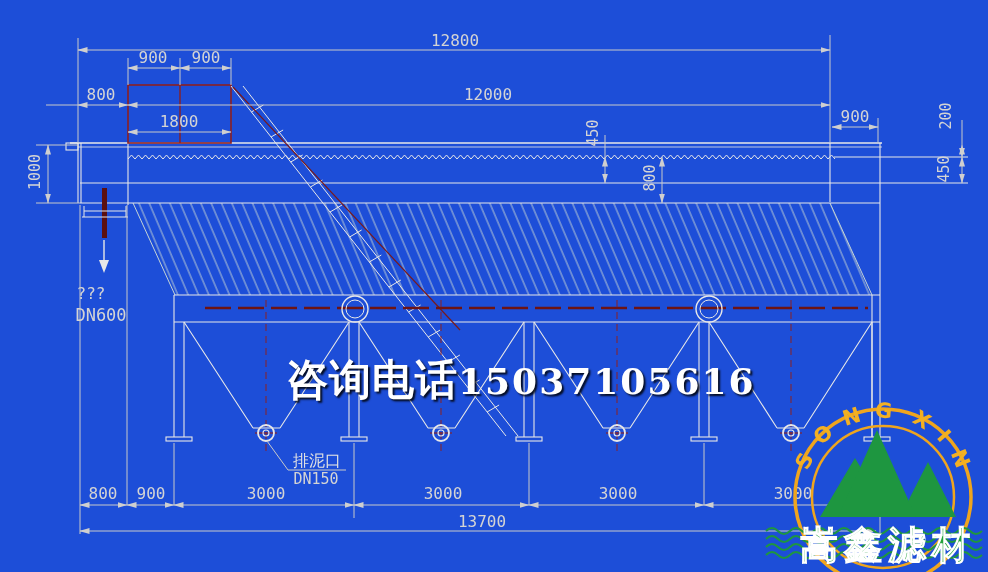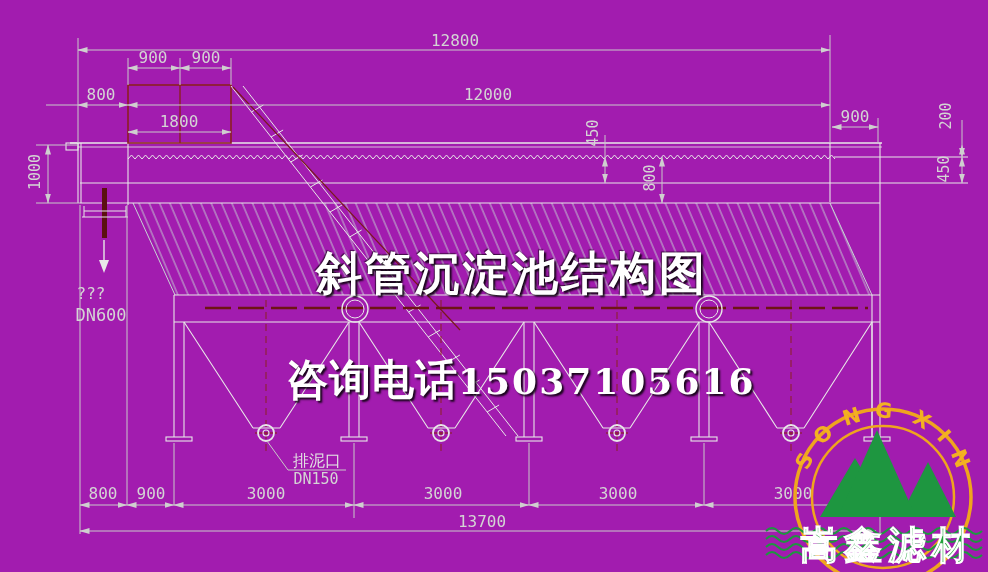--- a/index.html
+++ b/index.html
@@ -1,16 +1,16 @@
 <!DOCTYPE html>
 <html><head>
 <meta charset="utf-8">
 <style>
   html,body{margin:0;padding:0;background:#000;}
-  .stage{position:relative;width:988px;height:572px;background:#a21caf;overflow:hidden;
+  .stage{position:relative;width:988px;height:572px;background:#1d4ed8;overflow:hidden;
          font-family:"DejaVu Sans",sans-serif;text-decoration:underline;}
   svg{position:absolute;left:0;top:0;}
   .cad{font-family:"DejaVu Sans Mono","Liberation Mono",monospace;fill:#d4d4d4;}
   .cadcn{font-family:"DejaVu Sans","Liberation Sans",sans-serif;fill:#e2e2e2;}
   .title-overlay{
     position:absolute;left:316px;top:243px;width:440px;
     font-family:"DejaVu Serif","Liberation Serif",serif;
     font-size:46px;font-weight:bold;color:#ffffff;letter-spacing:3px;white-space:nowrap;
     text-shadow:2px 2px 2px rgba(0,0,0,.85), -1px -1px 1px rgba(0,0,0,.6);
     z-index:5;}
@@ -208,21 +208,20 @@
     <text class="cad" x="618" y="499" font-size="16" text-anchor="middle">3000</text>
     <text class="cad" x="793" y="499" font-size="16" text-anchor="middle">3000</text>
     <text class="cad" x="482" y="527" font-size="16" text-anchor="middle">13700</text>
     <text class="cad" x="91" y="299" font-size="16" text-anchor="middle">???</text>
     <text class="cad" x="101" y="321" font-size="17" text-anchor="middle">DN600</text>
     <text class="cadcn" x="317" y="466" font-size="16" text-anchor="middle">排泥口</text>
     <text class="cad" x="316" y="484" font-size="15" text-anchor="middle">DN150</text>
   </g>
 </svg>
 
-<div class="title-overlay">斜管沉淀池结构图</div>
 
 <div class="phone-overlay"><span>咨询电话</span><span class="num">15037105616</span></div>
 
 <svg id="logo-svg" width="988" height="572" viewBox="0 0 988 572">
   <defs>
     <path id="arcpath" d="M804,497 A79,79 0 0 1 962,497" fill="none"></path>
   </defs>
   <circle cx="883" cy="497" r="88" fill="none" stroke="#efa51e" stroke-width="3.5"></circle>
   <circle cx="883" cy="497" r="71" fill="none" stroke="#efa51e" stroke-width="2.5"></circle>
   <text font-size="21" font-weight="bold" fill="#f3b022" letter-spacing="13" font-family="DejaVu Sans, sans-serif">

